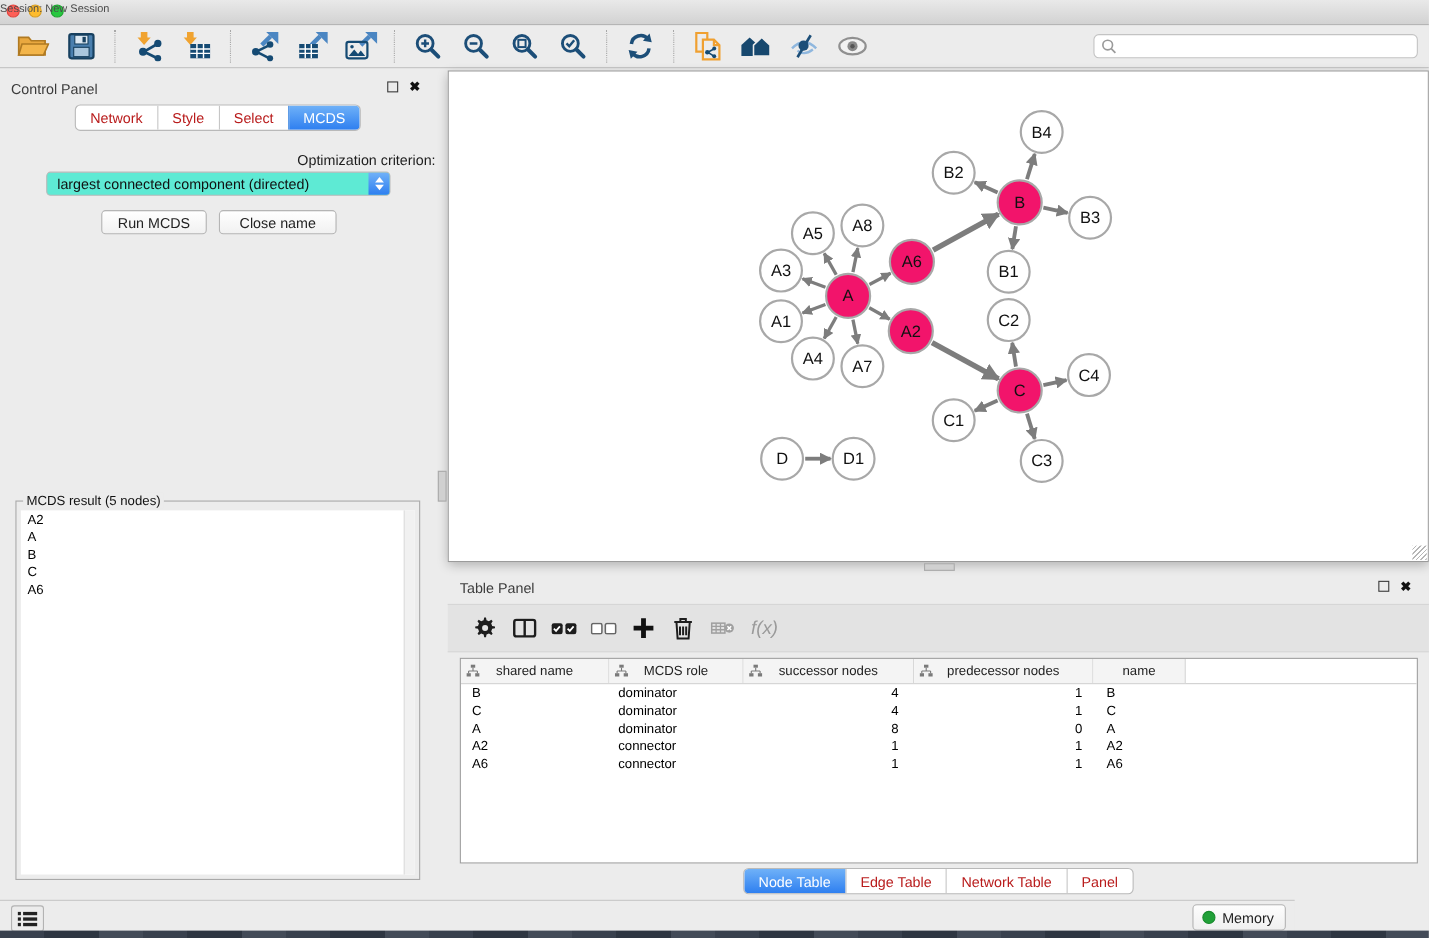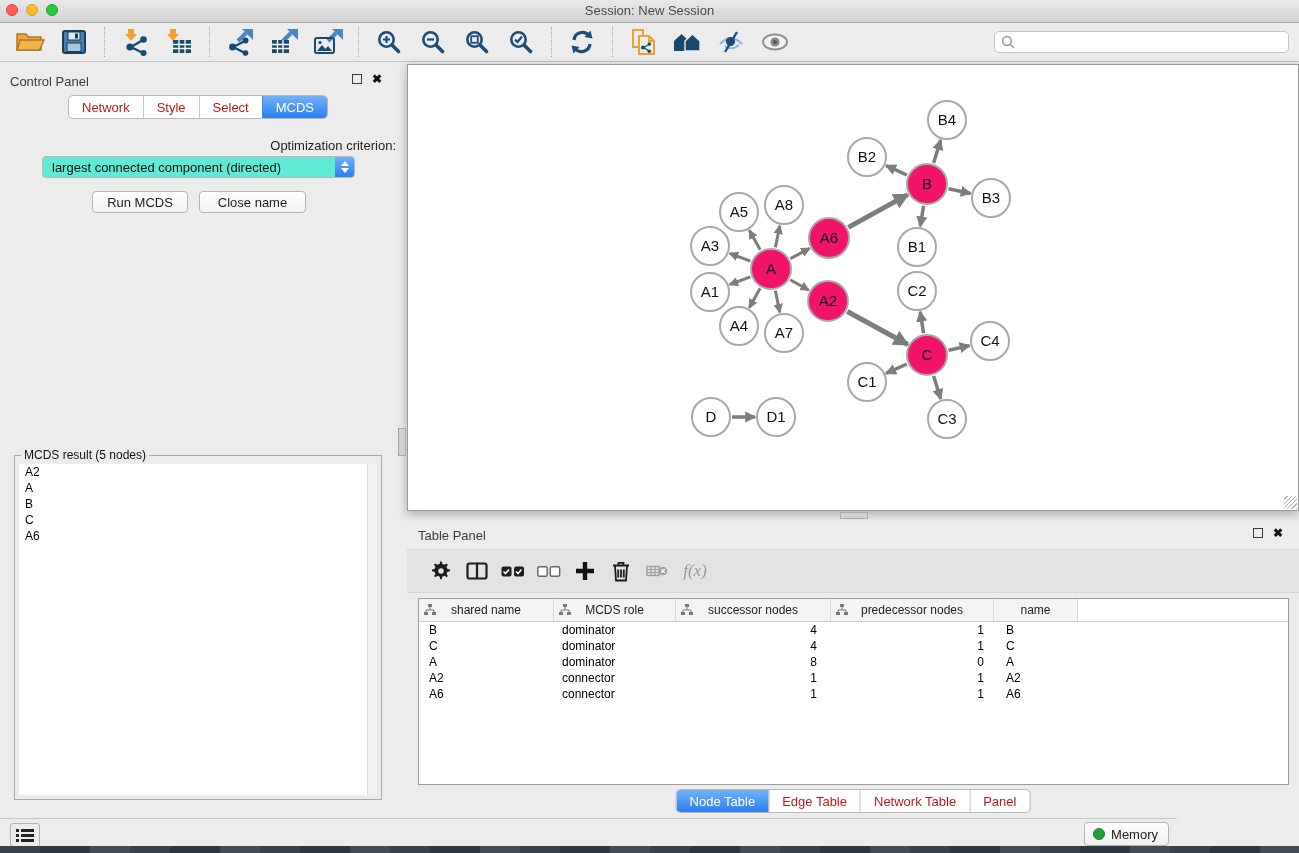--- a/index.html
+++ b/index.html
@@ -5,21 +5,21 @@
   html,body{margin:0;padding:0}
   body{width:1299px;height:853px;position:relative;overflow:hidden;background:#ececec;
        font-family:"Liberation Sans",sans-serif;color:#222;-webkit-font-smoothing:antialiased}
   
   .main-titlebar{position:absolute;left:0;top:0;width:1299px;height:22px;
     background:linear-gradient(#e9e9e9,#d2d2d2);border-bottom:1px solid #a9a9a9}
   .tl{position:absolute;top:4px;width:12px;height:12px;border-radius:50%;box-sizing:border-box}
   .tl.red{background:#ff5f57;border:1px solid #e0443e}
   .tl.yellow{background:#febc2e;border:1px solid #d79e23}
   .tl.green{background:#28c840;border:1px solid #1ca52f}
-  .main-title{position:absolute;left:0;right:0;top:3px;text-align:center;font-size:13px;color:#4a4a4a}
+  .main-title{position:absolute;left:0;right:0;top:3px;font-size:10px;color:#4a4a4a}
   
   .main-toolbar{position:absolute;left:0;top:23px;width:1299px;height:39px;background:#ececec;
     border-bottom:1px solid #c4c4c4;display:flex;align-items:center;padding-left:8px;box-sizing:border-box}
   .tb-btn{width:38px;height:34px;display:flex;align-items:center;justify-content:center;margin:0 3px;flex:0 0 auto}
   .tb-sep{width:0;height:30px;border-left:1px dotted #a8a8a8;margin:0 8px;flex:0 0 auto}
   .tb-spacer{flex:1}
   .search-wrap{position:relative;width:295px;height:22px;margin-right:10px;flex:0 0 auto}
   .search-wrap input{width:100%;height:100%;box-sizing:border-box;border:1px solid #c3c3c3;border-radius:5px;
     background:#fff;padding:0 6px 0 26px;font-size:13px;outline:none;font-family:"Liberation Sans",sans-serif}
   .search-wrap svg{position:absolute;left:7px;top:4px}
@@ -68,21 +68,21 @@
   .split-handle-v{position:absolute;left:398px;top:428px;width:6px;height:26px;background:#d0d0d0;border:1px solid #aaa}
   .split-handle-h{position:absolute;left:840px;top:512px;width:26px;height:5px;background:#d0d0d0;border:1px solid #aaa}
   
   .table-panel{position:absolute;left:407px;top:518px;width:892px;height:300px}
   .tp-titlebar{position:absolute;left:11px;top:8px;right:10px;height:16px}
   .tp-float{position:absolute;right:26px;top:2px}
   .tp-close{position:absolute;right:6px;top:1px}
   .tp-toolbar{position:absolute;left:0;top:31px;width:892px;height:44px;background:#e3e3e3;
     border-top:1px solid #d6d6d6;border-bottom:1px solid #d6d6d6;display:flex;align-items:center;padding-left:16px;box-sizing:border-box}
   .tp-ico{width:36px;height:30px;display:flex;align-items:center;justify-content:center;flex:0 0 auto}
-  .fx-label{font-style:italic;font-family:Liberation Serif, serif;font-size:17px;color:#9a9a9a;margin-left:4px}
+  .fx-label{font-style:italic;font-family:Liberation Sans, sans-serif;font-size:17px;color:#9a9a9a;margin-left:4px}
   .dtable{position:absolute;left:11px;top:80px;width:871px;height:187px;background:#fff;border:1px solid #9e9e9e;
     box-sizing:border-box;overflow:hidden}
   .thead{display:flex;height:22px;border-bottom:1px solid #cfcfcf}
   .th{position:relative;background:#f4f4f4;border-right:1px solid #d8d8d8;font-size:12px;color:#222;
     display:flex;align-items:center;justify-content:center;box-sizing:border-box}
   .th svg{position:absolute;left:5px;top:5px}
   .trow{display:flex;height:16px;align-items:center}
   .tcell{font-size:12px;color:#000;box-sizing:border-box;white-space:nowrap;overflow:hidden}
   .col0{width:135px;padding-left:10px}
   .col1{width:122px;padding-left:8px}

